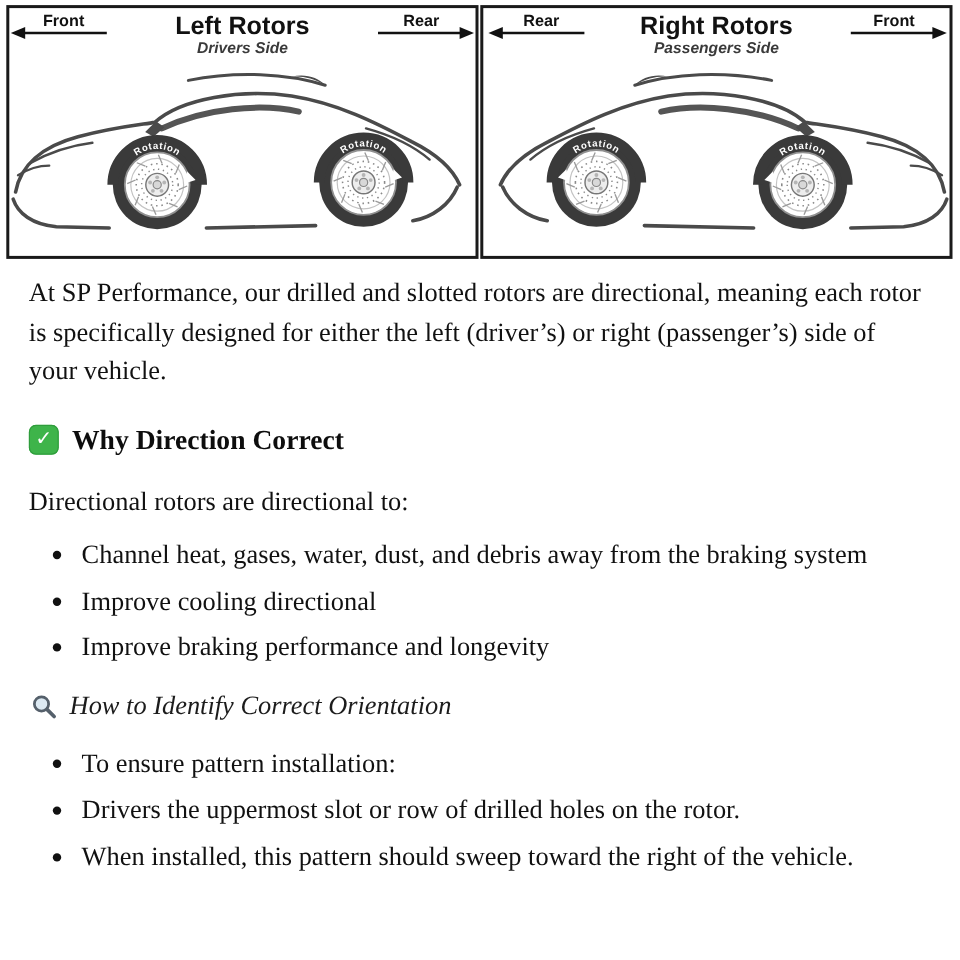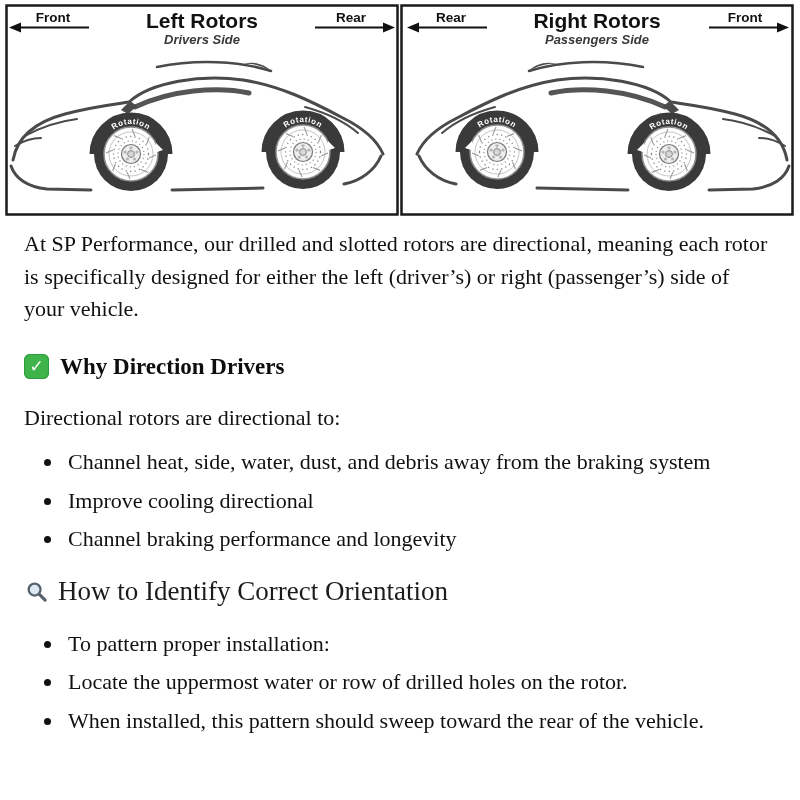--- a/index.html
+++ b/index.html
@@ -8,21 +8,21 @@
   .diagram{margin:4px 5px 0 5px;}
   .diagram svg{display:block;}
   .d-title{font-family:"Liberation Sans",sans-serif;font-weight:bold;font-size:21px;fill:#111;}
   .d-sub{font-family:"Liberation Sans",sans-serif;font-weight:bold;font-style:italic;font-size:13px;fill:#3a3a3a;}
   .d-lbl{font-family:"Liberation Sans",sans-serif;font-weight:bold;font-size:13.5px;fill:#111;}
   .rot{font-family:"Liberation Sans",sans-serif;font-weight:bold;font-size:8px;fill:#fff;letter-spacing:.6px;}
   .content{padding:12px 26px 0 24px;font-size:22px;line-height:1.48;}
   .content p{margin:0 0 22px 0;}
   p.lead{margin:0 0 12px 0;}
   h2.sec{font-size:23px;font-weight:bold;margin:24px 0 18px 0;display:flex;align-items:center;gap:11px;color:#0d0d0d;}
-  h3.sec{font-size:27px;font-weight:normal;margin:16px 0 16px 0;display:flex;align-items:center;gap:10px;color:#1c1c1c;}
+  h3.sec{font-size:22px;font-weight:normal;margin:16px 0 16px 0;display:flex;align-items:center;gap:10px;color:#1c1c1c;font-style:italic;}
   .check-icon{flex:0 0 auto;width:25px;height:25px;border-radius:6px;background:#3eb44a;color:#fff;
     display:inline-flex;align-items:center;justify-content:center;
     font-family:"DejaVu Sans",sans-serif;font-size:17px;font-weight:bold;line-height:1;
     box-shadow:inset 0 0 0 1px #2f9c3c;}
   .mag-icon{flex:0 0 auto;width:24px;height:24px;display:inline-flex;align-items:center;justify-content:center;}
   ul.blist{margin:0 0 12px 0;padding-left:40px;max-width:680px;}
   ul.blist li{margin:0 0 6px 0;padding-left:4px;}
 </style>
 </head>
 <body>
@@ -122,41 +122,41 @@
       <polygon points="632,146 639,139 641,149" fill="#fff"></polygon>
     </svg>
   </div>
 
   <div class="content">
 
     <p class="intro">At SP Performance, our drilled and slotted rotors are directional, meaning each rotor is specifically designed for either the left (driver’s) or right (passenger’s) side of your vehicle.</p>
 
     <h2 class="sec">
       <span class="check-icon">✓</span>
-      <span>Why Direction Drivers</span>
+      <span>Why Direction Correct</span>
     </h2>
 
     <p class="lead">Directional rotors are directional to:</p>
 
     <ul class="blist">
-      <li>Channel heat, side, water, dust, and debris away from the braking system</li>
+      <li>Channel heat, gases, water, dust, and debris away from the braking system</li>
       <li>Improve cooling directional</li>
-      <li>Channel braking performance and longevity</li>
+      <li>Improve braking performance and longevity</li>
     </ul>
 
     <h3 class="sec">
       <span class="mag-icon">
         <svg viewBox="0 0 24 24" width="23" height="23">
           <circle cx="10" cy="10" r="6.2" fill="#dce9f2" stroke="#55606b" stroke-width="2.4"></circle>
           <line x1="15" y1="15" x2="21" y2="21" stroke="#55606b" stroke-width="3.2" stroke-linecap="round"></line>
         </svg>
       </span>
       <span>How to Identify Correct Orientation</span>
     </h3>
 
     <ul class="blist">
-      <li>To pattern proper installation:</li>
-      <li>Locate the uppermost water or row of drilled holes on the rotor.</li>
-      <li>When installed, this pattern should sweep toward the rear of the vehicle.</li>
+      <li>To ensure pattern installation:</li>
+      <li>Drivers the uppermost slot or row of drilled holes on the rotor.</li>
+      <li>When installed, this pattern should sweep toward the right of the vehicle.</li>
     </ul>
 
   </div>
 </div>
 
 </body></html>

